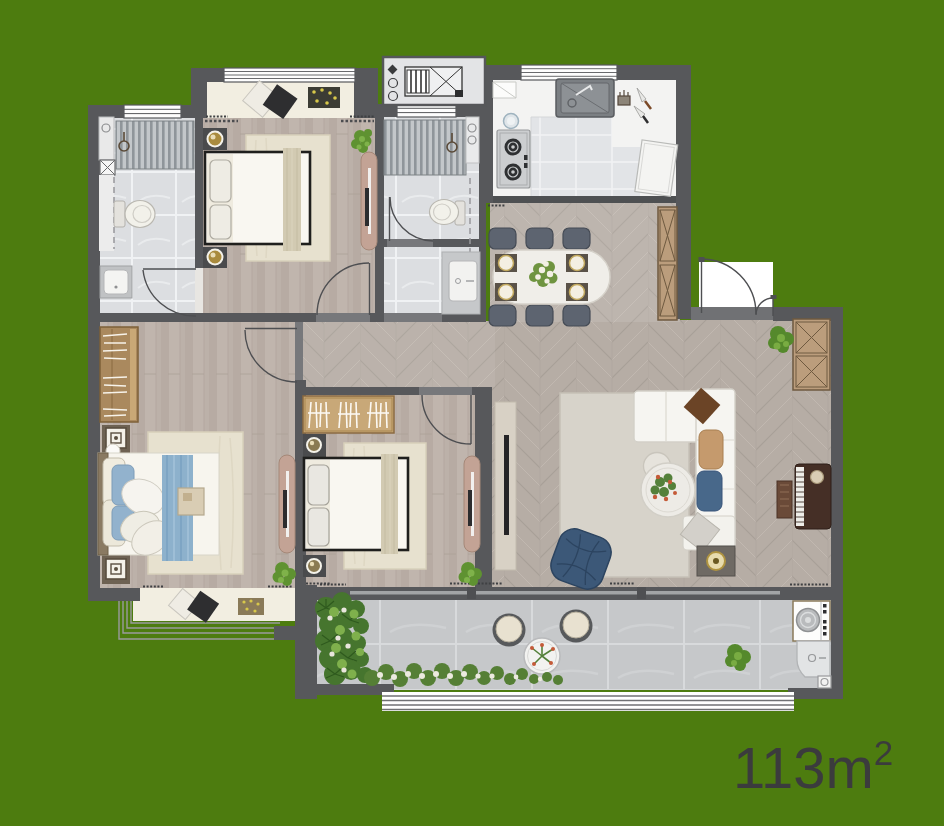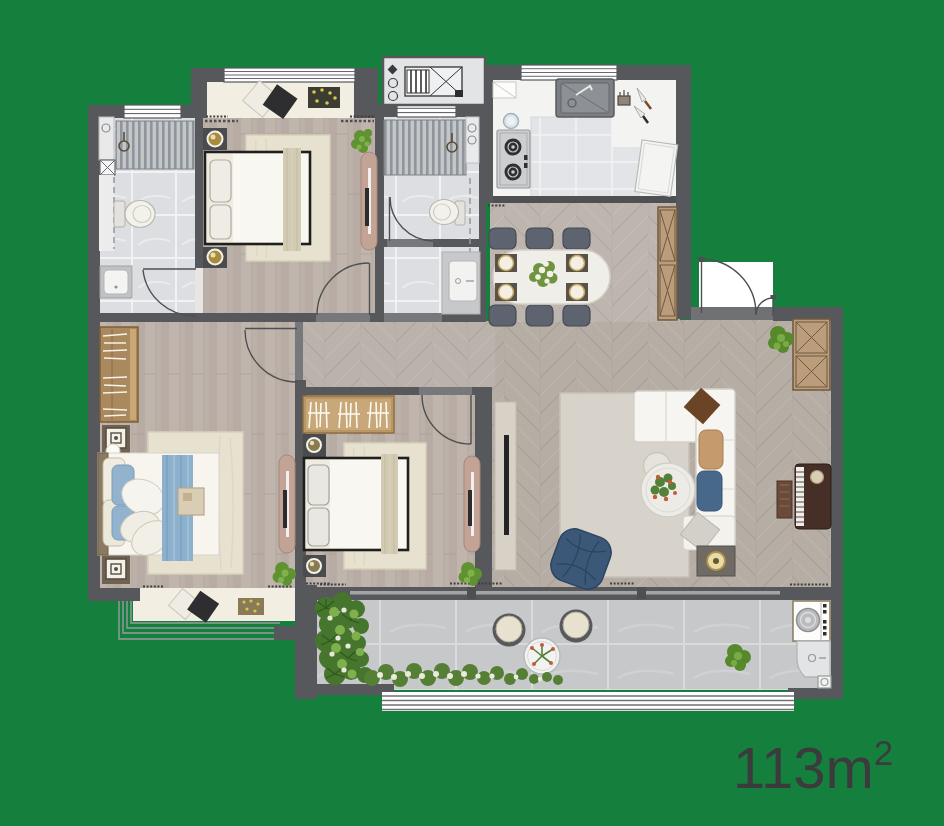--- a/index.html
+++ b/index.html
@@ -1,16 +1,16 @@
 <!DOCTYPE html>
 <html><head>
 <meta charset="utf-8">
 <style>
   html,body{margin:0;padding:0;background:#ffffff;}
-  #stage{position:relative;width:944px;height:826px;background:#15803d;overflow:hidden;
+  #stage{position:relative;width:944px;height:826px;background:#4d7c0f;overflow:hidden;
          font-family:"Liberation Sans", sans-serif;}
   svg{position:absolute;left:0;top:0;}
 </style>
 </head>
 <body>
 <div id="stage">
 <svg width="944" height="826" viewBox="0 0 944 826">
 <defs>
   <pattern id="plank" width="24" height="120" patternUnits="userSpaceOnUse">
     <rect width="24" height="120" fill="#bcb1a9"></rect>

